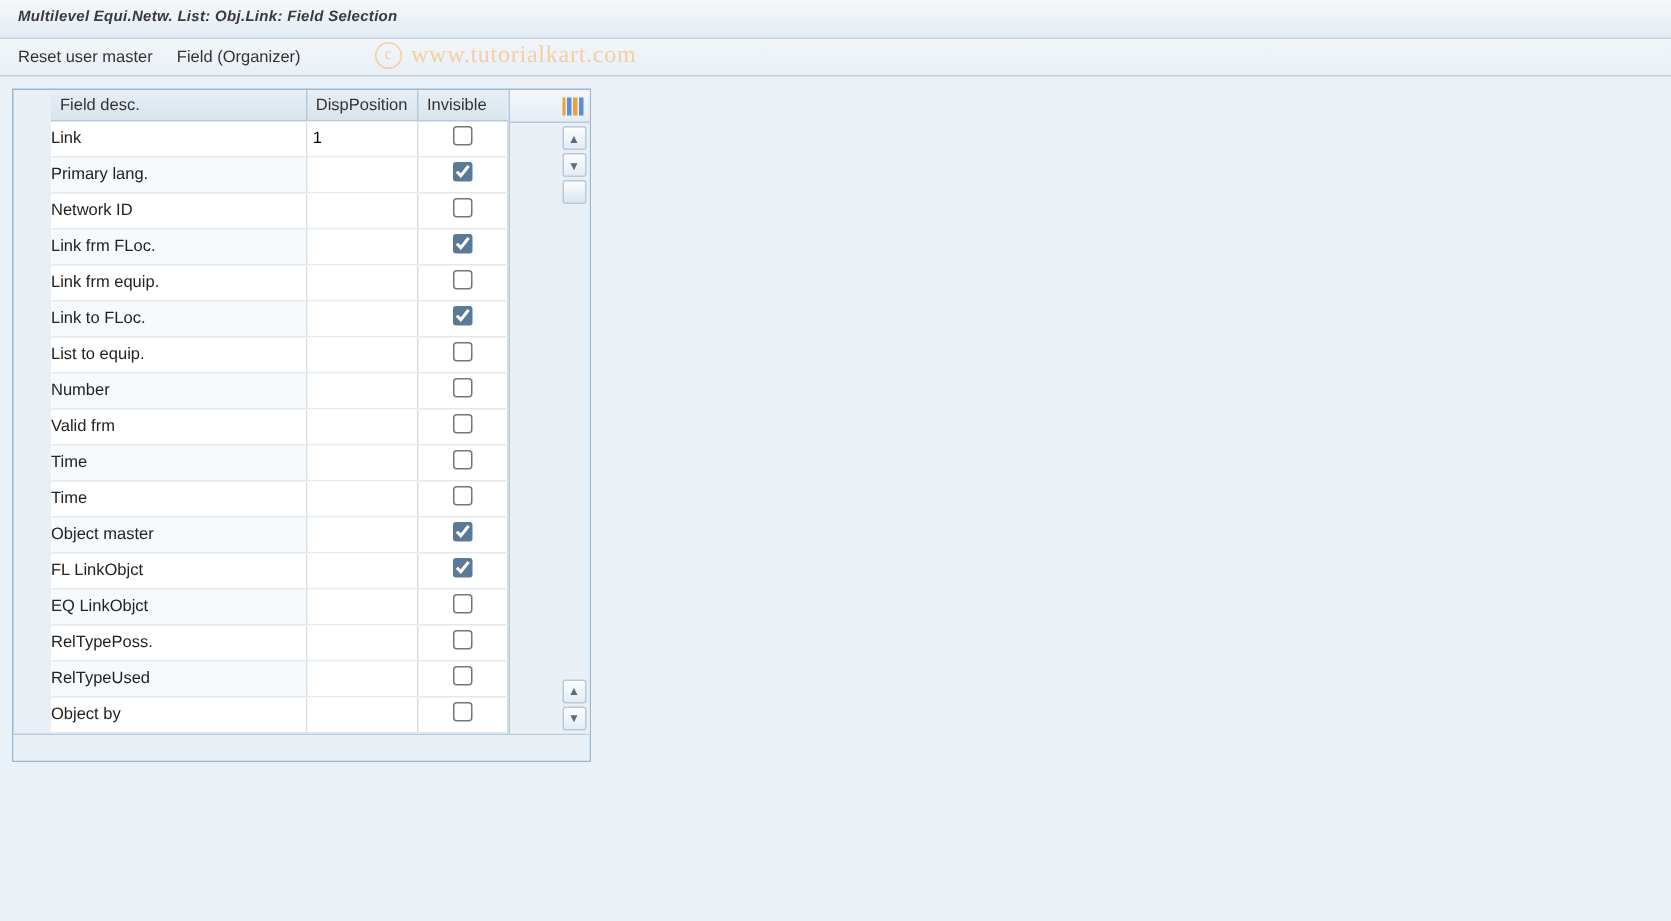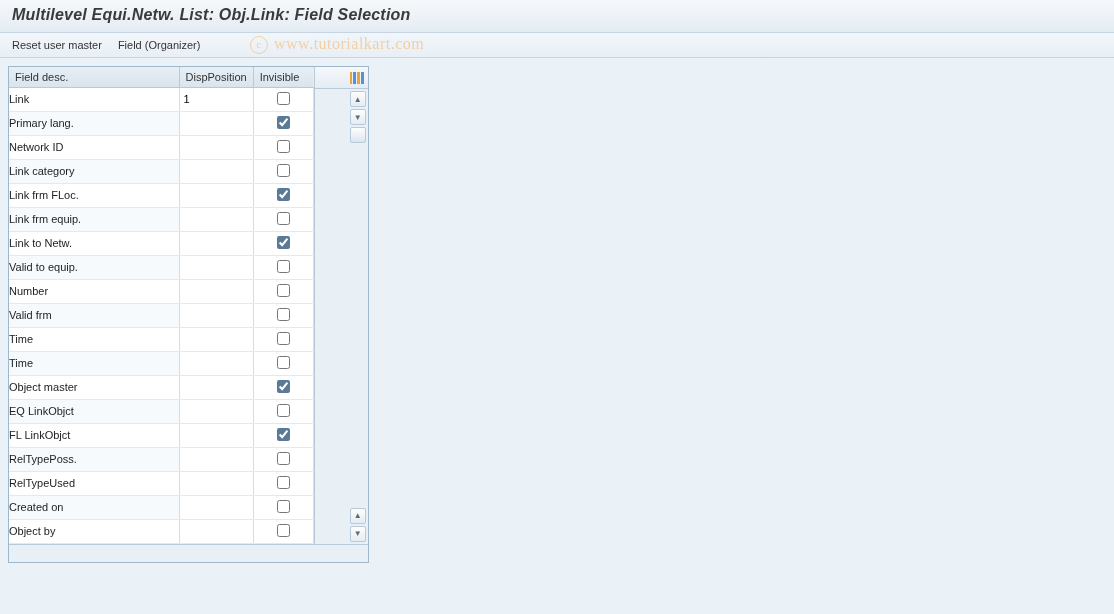--- a/index.html
+++ b/index.html
@@ -11,21 +11,21 @@
       width: 1114px;
       height: 614px;
       overflow: hidden;
     }
     .title-bar {
       background: linear-gradient(to bottom, #f5f8fb 0%, #e4ecf3 100%);
       padding: 6px 12px 8px 12px;
       border-bottom: 1px solid #c5d4e1;
     }
     .title {
-      font-size: 16px;
+      font-size: 10px;
       font-weight: bold;
       font-style: italic;
       color: #3a3a3a;
       letter-spacing: 0.2px;
     }
     .toolbar {
       background: linear-gradient(to bottom, #f2f6fa 0%, #e8eff5 100%);
       padding: 6px 12px;
       border-bottom: 1px solid #c5d4e1;
       display: flex;
@@ -61,20 +61,21 @@
       margin-right: 6px;
       vertical-align: middle;
     }
     .content {
       padding: 8px;
       display: flex;
       align-items: flex-start;
     }
     .main-table {
       border-collapse: collapse;
+      margin-left: 25px;
     }
     .main-table th {
       background: linear-gradient(to bottom, #e8eff5 0%, #d9e4ed 100%);
       font-weight: normal;
       font-size: 11px;
       text-align: left;
       padding: 3px 6px;
       border-right: 1px solid #b8cad9;
       border-bottom: 1px solid #b8cad9;
       color: #333;
@@ -236,41 +237,36 @@
               <td class="cell-label">Primary lang.</td>
               <td class="cell-input"><input type="text" style=""></td>
               <td class="cell-check"><input type="checkbox" checked="" style=""></td>
             </tr>
             <tr>
               <td class="cell-label">Network ID</td>
               <td class="cell-input"><input type="text" style=""></td>
               <td class="cell-check"><input type="checkbox" style=""></td>
             </tr>
             <tr>
-              <td class="cell-label">Link category</td>
-              <td class="cell-input"><input type="text" style=""></td>
-              <td class="cell-check"><input type="checkbox" style=""></td>
-            </tr>
-            <tr>
               <td class="cell-label">Link frm FLoc.</td>
               <td class="cell-input"><input type="text" style=""></td>
               <td class="cell-check"><input type="checkbox" checked="" style=""></td>
             </tr>
             <tr>
               <td class="cell-label">Link frm equip.</td>
               <td class="cell-input"><input type="text" style=""></td>
               <td class="cell-check"><input type="checkbox" style=""></td>
             </tr>
             <tr>
-              <td class="cell-label">Link to Netw.</td>
-              <td class="cell-input"><input type="text" style=""></td>
-              <td class="cell-check"><input type="checkbox" checked="" style=""></td>
-            </tr>
-            <tr>
-              <td class="cell-label">Valid to equip.</td>
+              <td class="cell-label">Link to FLoc.</td>
+              <td class="cell-input"><input type="text" style=""></td>
+              <td class="cell-check"><input type="checkbox" checked="" style=""></td>
+            </tr>
+            <tr>
+              <td class="cell-label">List to equip.</td>
               <td class="cell-input"><input type="text" style=""></td>
               <td class="cell-check"><input type="checkbox" style=""></td>
             </tr>
             <tr>
               <td class="cell-label">Number</td>
               <td class="cell-input"><input type="text" style=""></td>
               <td class="cell-check"><input type="checkbox" style=""></td>
             </tr>
             <tr>
               <td class="cell-label">Valid frm</td>
@@ -286,41 +282,36 @@
               <td class="cell-label">Time</td>
               <td class="cell-input"><input type="text" style=""></td>
               <td class="cell-check"><input type="checkbox" style=""></td>
             </tr>
             <tr>
               <td class="cell-label">Object master</td>
               <td class="cell-input"><input type="text" style=""></td>
               <td class="cell-check"><input type="checkbox" checked="" style=""></td>
             </tr>
             <tr>
+              <td class="cell-label">FL LinkObjct</td>
+              <td class="cell-input"><input type="text" style=""></td>
+              <td class="cell-check"><input type="checkbox" checked="" style=""></td>
+            </tr>
+            <tr>
               <td class="cell-label">EQ LinkObjct</td>
               <td class="cell-input"><input type="text" style=""></td>
               <td class="cell-check"><input type="checkbox" style=""></td>
             </tr>
             <tr>
-              <td class="cell-label">FL LinkObjct</td>
-              <td class="cell-input"><input type="text" style=""></td>
-              <td class="cell-check"><input type="checkbox" checked="" style=""></td>
-            </tr>
-            <tr>
               <td class="cell-label">RelTypePoss.</td>
               <td class="cell-input"><input type="text" style=""></td>
               <td class="cell-check"><input type="checkbox" style=""></td>
             </tr>
             <tr>
               <td class="cell-label">RelTypeUsed</td>
-              <td class="cell-input"><input type="text" style=""></td>
-              <td class="cell-check"><input type="checkbox" style=""></td>
-            </tr>
-            <tr>
-              <td class="cell-label">Created on</td>
               <td class="cell-input"><input type="text" style=""></td>
               <td class="cell-check"><input type="checkbox" style=""></td>
             </tr>
             <tr>
               <td class="cell-label">Object by</td>
               <td class="cell-input"><input type="text" style=""></td>
               <td class="cell-check"><input type="checkbox" style=""></td>
             </tr>
           </tbody>
       </table>

